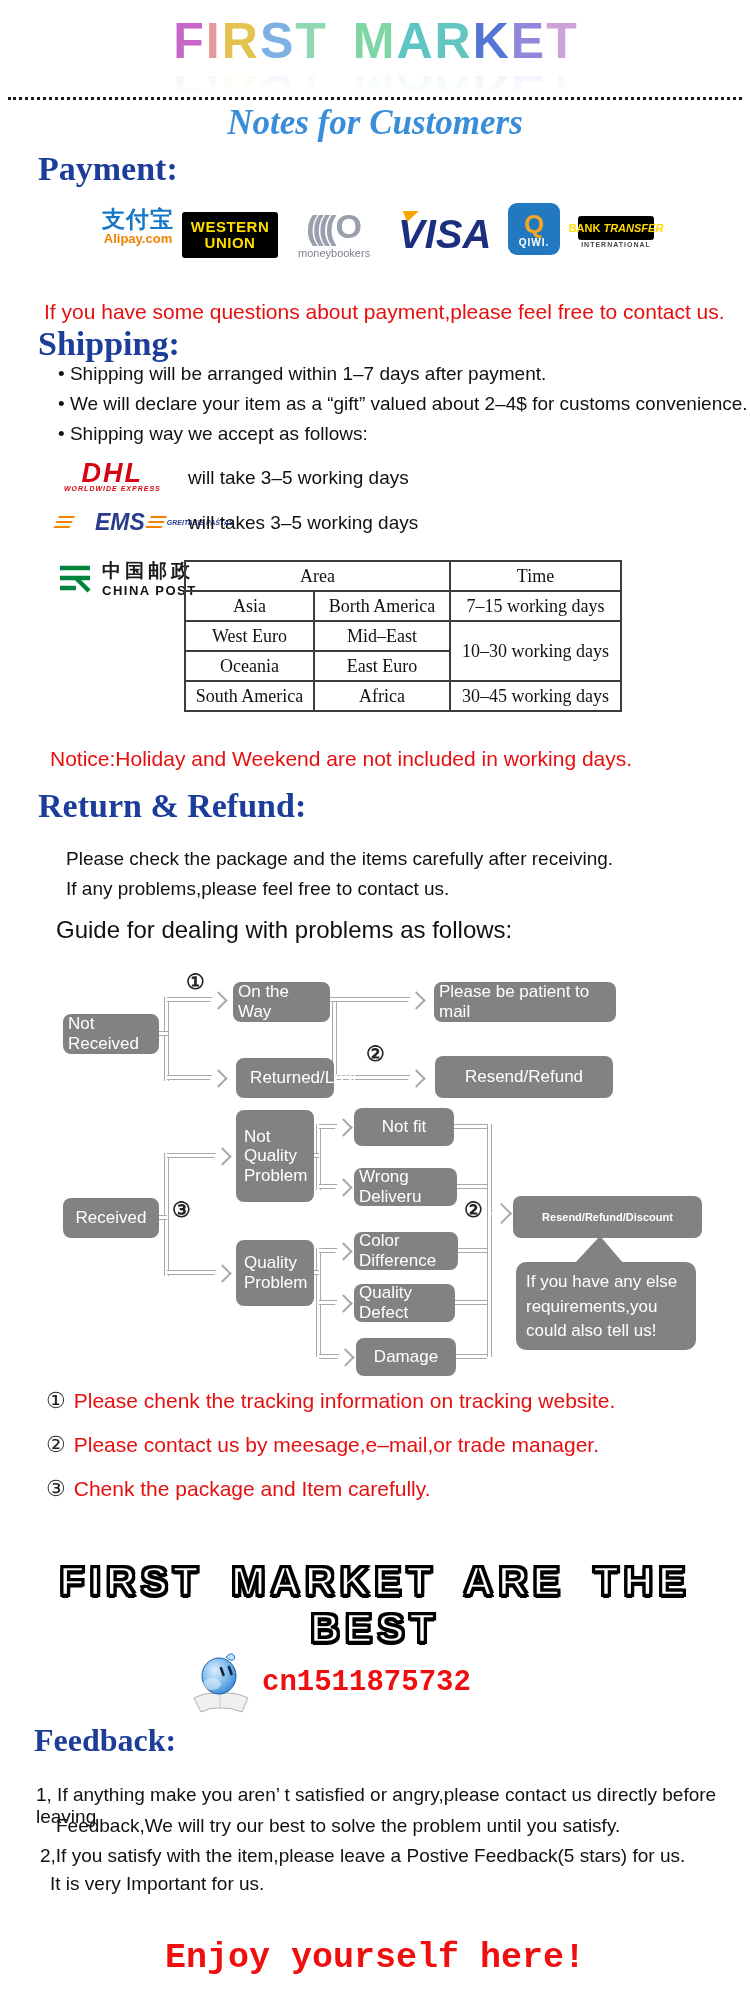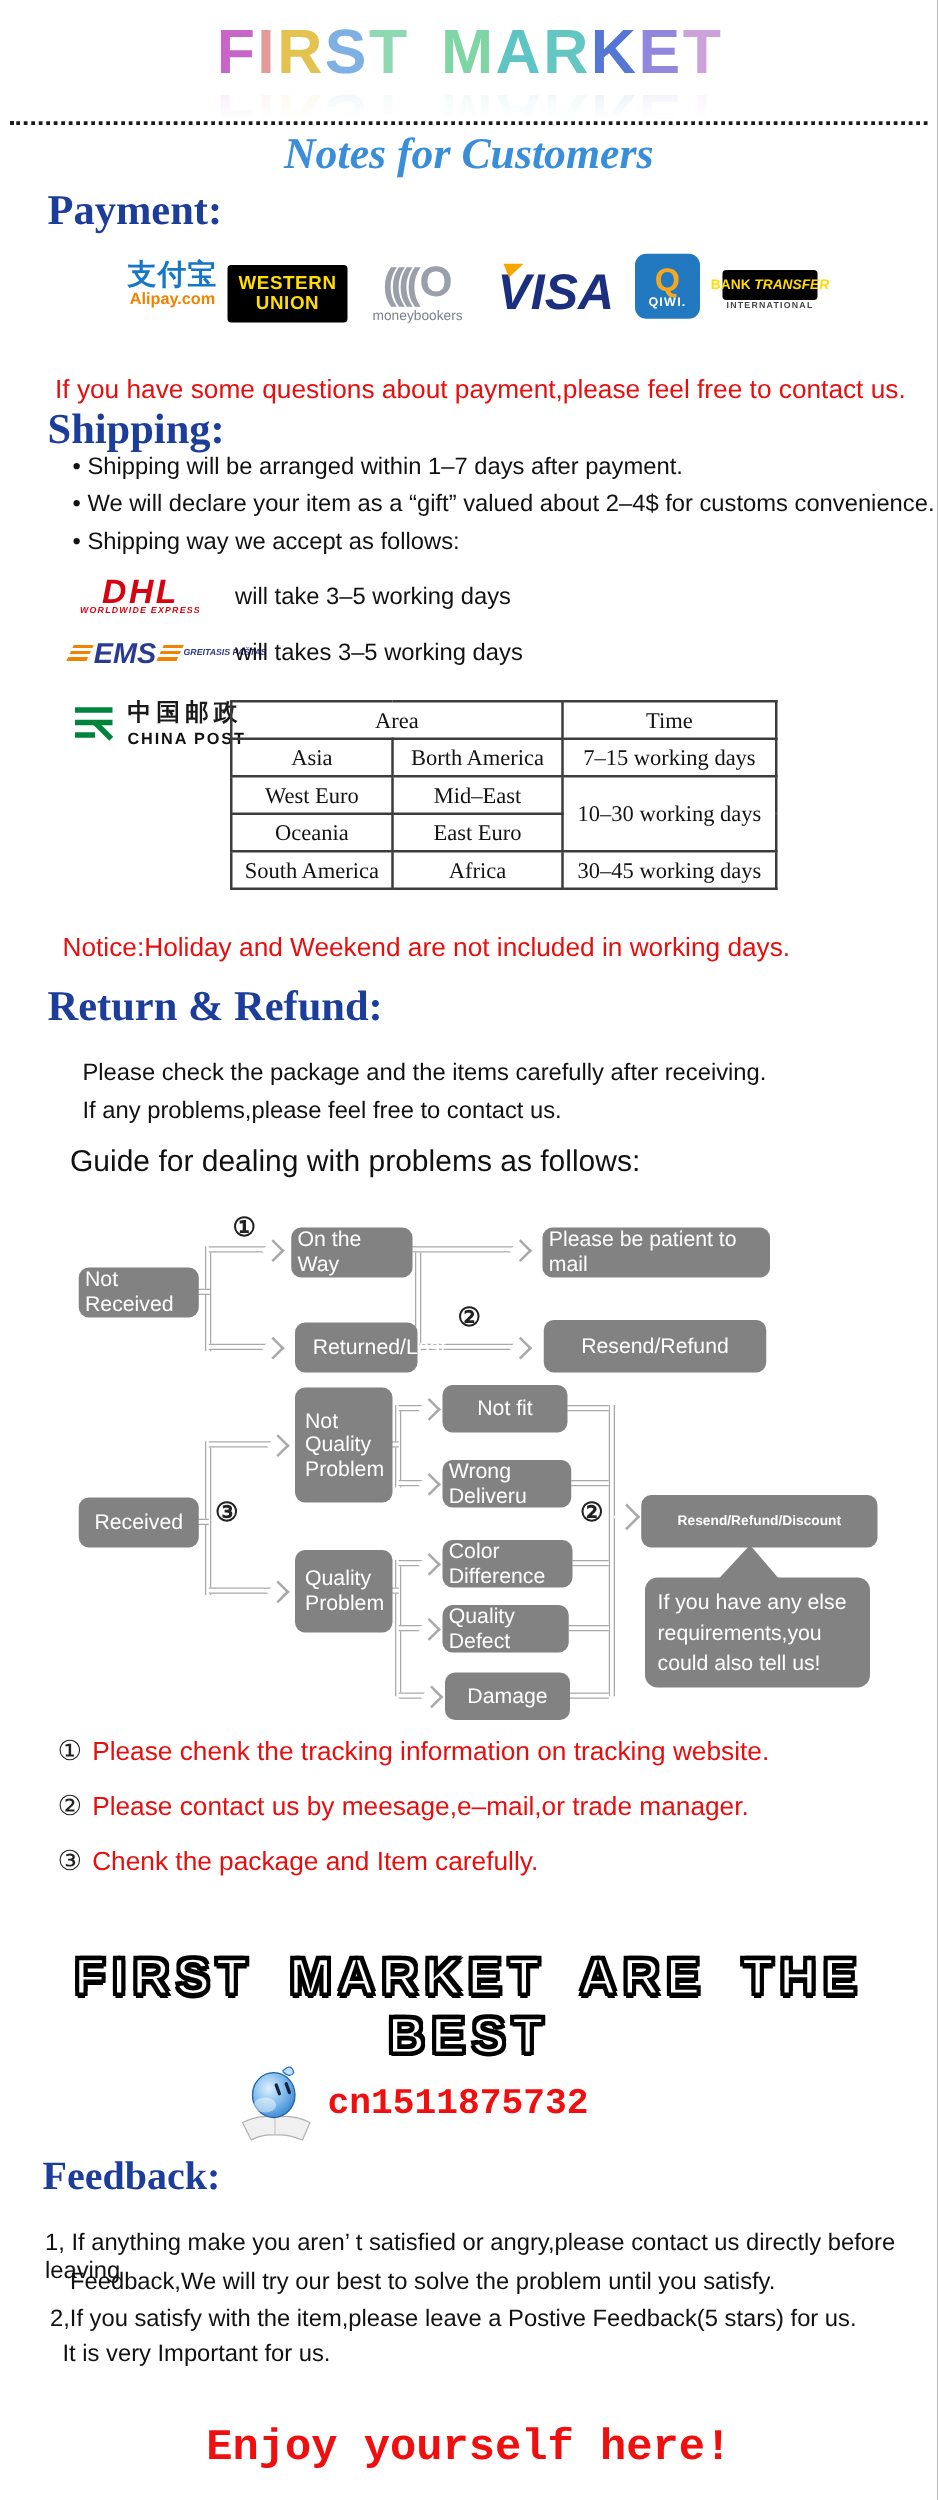--- a/index.html
+++ b/index.html
@@ -42,21 +42,21 @@
   .qiwi-label{color:#fff;font-size:10px;font-weight:bold;letter-spacing:1px;}
   .bank-box{width:76px;height:24px;background:#000;border-radius:3px;display:flex;align-items:center;
             justify-content:center;gap:3px;}
   .bank-w1{color:#ffdd00;font-size:11px;font-weight:900;}
   .bank-w2{color:#ffd900;font-size:11px;font-weight:900;font-style:italic;}
   .bank-sub{font-size:7px;color:#444;letter-spacing:1px;font-weight:bold;margin-top:1px;}
   
   .dhl-name{font-size:27px;font-weight:900;font-style:italic;color:#d40511;letter-spacing:2px;line-height:.9;}
   .dhl-sub{font-size:7px;font-weight:bold;font-style:italic;color:#d40511;letter-spacing:1px;}
   .ems-row{display:flex;align-items:center;gap:3px;}
-  .ems-name{font-size:23px;font-weight:900;font-style:italic;color:#2a3b8f;line-height:.9;}
+  .ems-name{font-size:23px;font-weight:900;font-style:italic;color:#2a3b8f;line-height:.9;margin-left:20px;}
   .ems-sub{font-size:7px;font-weight:bold;font-style:italic;color:#2a3b8f;}
   .stripes{width:16px;height:13px;transform:skewX(-25deg);
            background:repeating-linear-gradient(to bottom,#f08300 0 2.5px,transparent 2.5px 5px);}
   .cp-row{display:flex;align-items:center;gap:8px;}
   .cp-cn{font-size:19px;font-weight:bold;color:#1a1a1a;letter-spacing:4px;line-height:1.2;}
   .cp-en{font-size:13px;font-weight:900;color:#111;letter-spacing:1.5px;}
   
   .ship-table{border-collapse:collapse;table-layout:fixed;}
   .ship-table td{border:2px solid #3c3c3c;text-align:center;font-family:"Liberation Serif",serif;
                  font-size:18px;color:#111;height:28px;padding:0 2px;}

